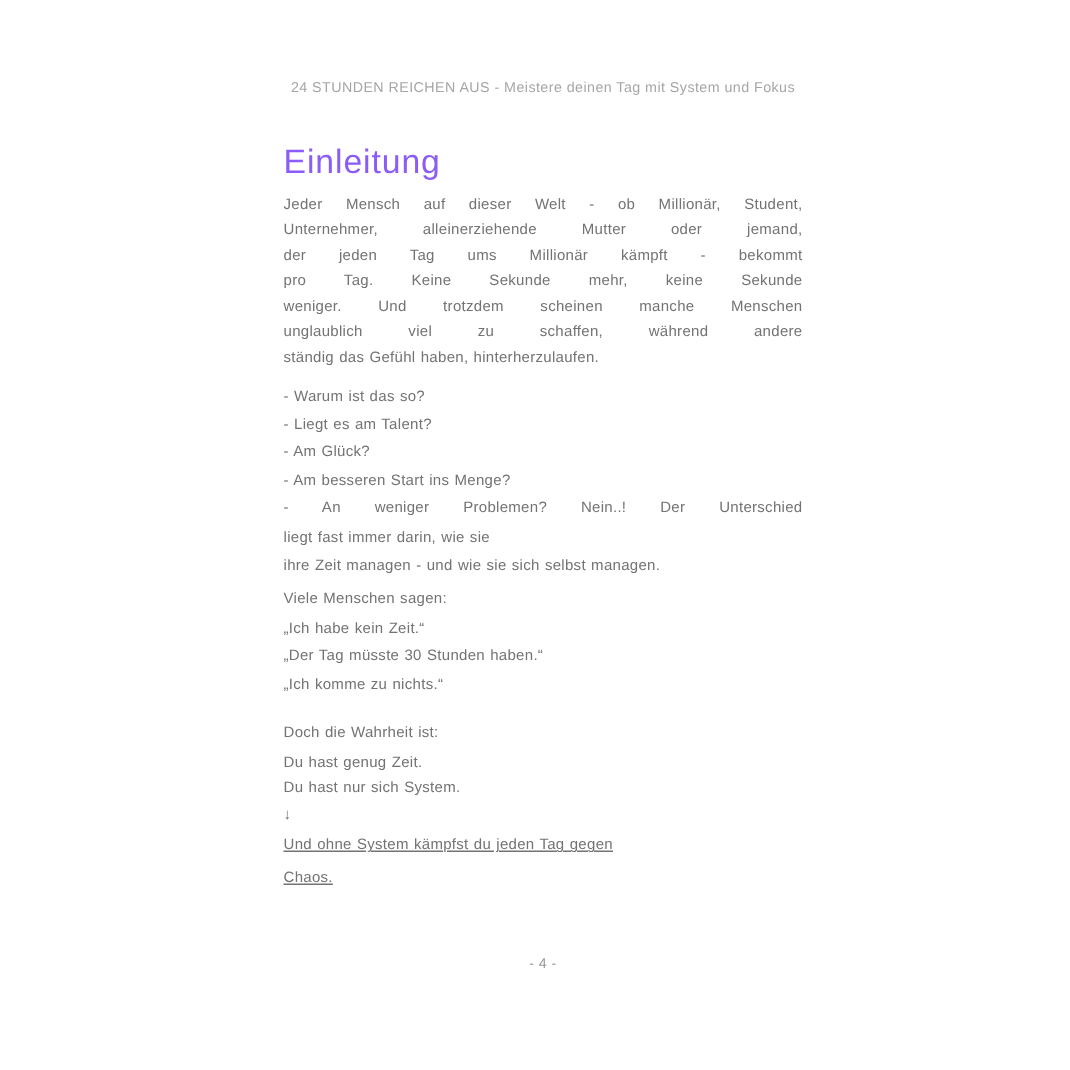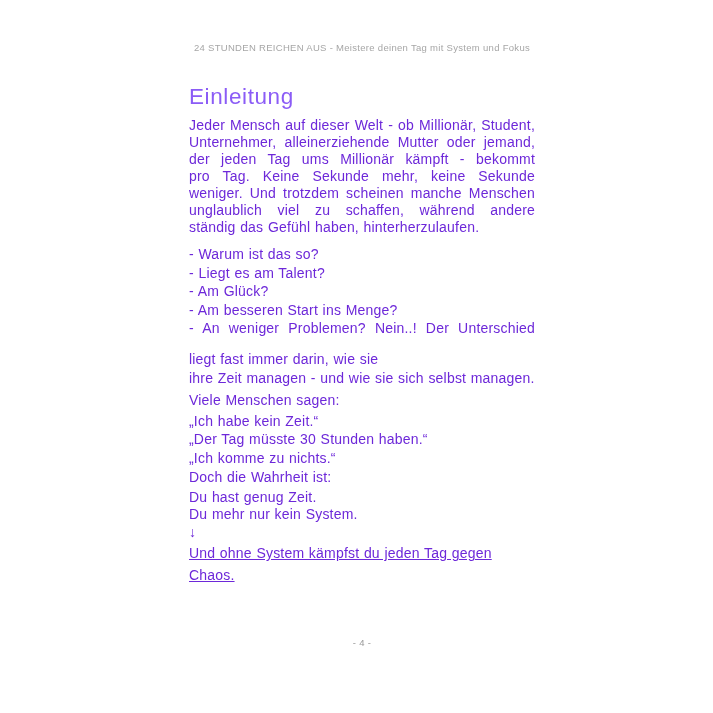--- a/index.html
+++ b/index.html
@@ -16,56 +16,56 @@
   .page {
     position: relative;
     width: 713px;
     height: 713px;
     background: #ffffff;
     overflow: hidden;
   }
   .doc {
     position: absolute;
     left: 189px;
-    top: 42px;
+    top: 53px;
     width: 346px;
   }
   .running-header {
     font-size: 9.5px;
     letter-spacing: 0.3px;
     color: #a6a6a6;
     text-align: center;
     white-space: nowrap;
   }
   .chapter-title {
     margin-top: 30px;
     font-size: 22.5px;
     font-weight: 400;
     color: #8b5cf6;
     letter-spacing: 0.6px;
     line-height: 28px;
   }
   .block {
-    color: #6d28d9;
-    font-size: 14px;
+    color: #737373;
+    font-size: 10px;
     letter-spacing: 0.2px;
     word-spacing: 0.5px;
   }
   .line { min-height: 1em; }
   .just {
     text-align: justify;
     text-align-last: justify;
   }
   
   .intro-paragraph { margin-top: 6px;  line-height: 17px;   }
   .question-list   { margin-top: 9px;  line-height: 18.5px; }
-  .continuation    { margin-top: 12px;  line-height: 19px;   }
+  .continuation    { margin-top: 0;  line-height: 19px;   }
   .lead-in         { margin-top: 3px;  line-height: 19px;   }
   .quotes          { margin-top: 2px;  line-height: 18.8px; }
-  .truth-intro     { margin-top: 0;  line-height: 19px;   }
+  .truth-intro     { margin-top: 12px;  line-height: 19px;   }
   .truth-lines     { margin-top: 2px;  line-height: 17.5px; }
   .closing         { margin-top: 1px;  line-height: 22px; text-decoration: underline;   }
   .page-number {
     position: absolute;
     left: 189px;
     top: 637px;
     width: 346px;
     text-align: center;
     font-size: 9.5px;
     color: #999999;
@@ -106,21 +106,21 @@
         <div class="block quotes">
           <div class="line">„Ich habe kein Zeit.“</div>
           <div class="line">„Der Tag müsste 30 Stunden haben.“</div>
           <div class="line">„Ich komme zu nichts.“</div>
         </div>
         <div class="block truth-intro">
           <div class="line">Doch die Wahrheit ist:</div>
         </div>
         <div class="block truth-lines">
           <div class="line">Du hast genug Zeit.</div>
-          <div class="line">Du mehr nur kein System.</div>
+          <div class="line">Du hast nur sich System.</div>
           <div class="line">↓</div>
         </div>
         <div class="block closing">
           <div class="line">Und ohne System kämpfst du jeden Tag gegen</div>
           <div class="line">Chaos.</div>
         </div>
       </div>
   </div>
   <div class="page-number">- 4 -</div>
 </div>

